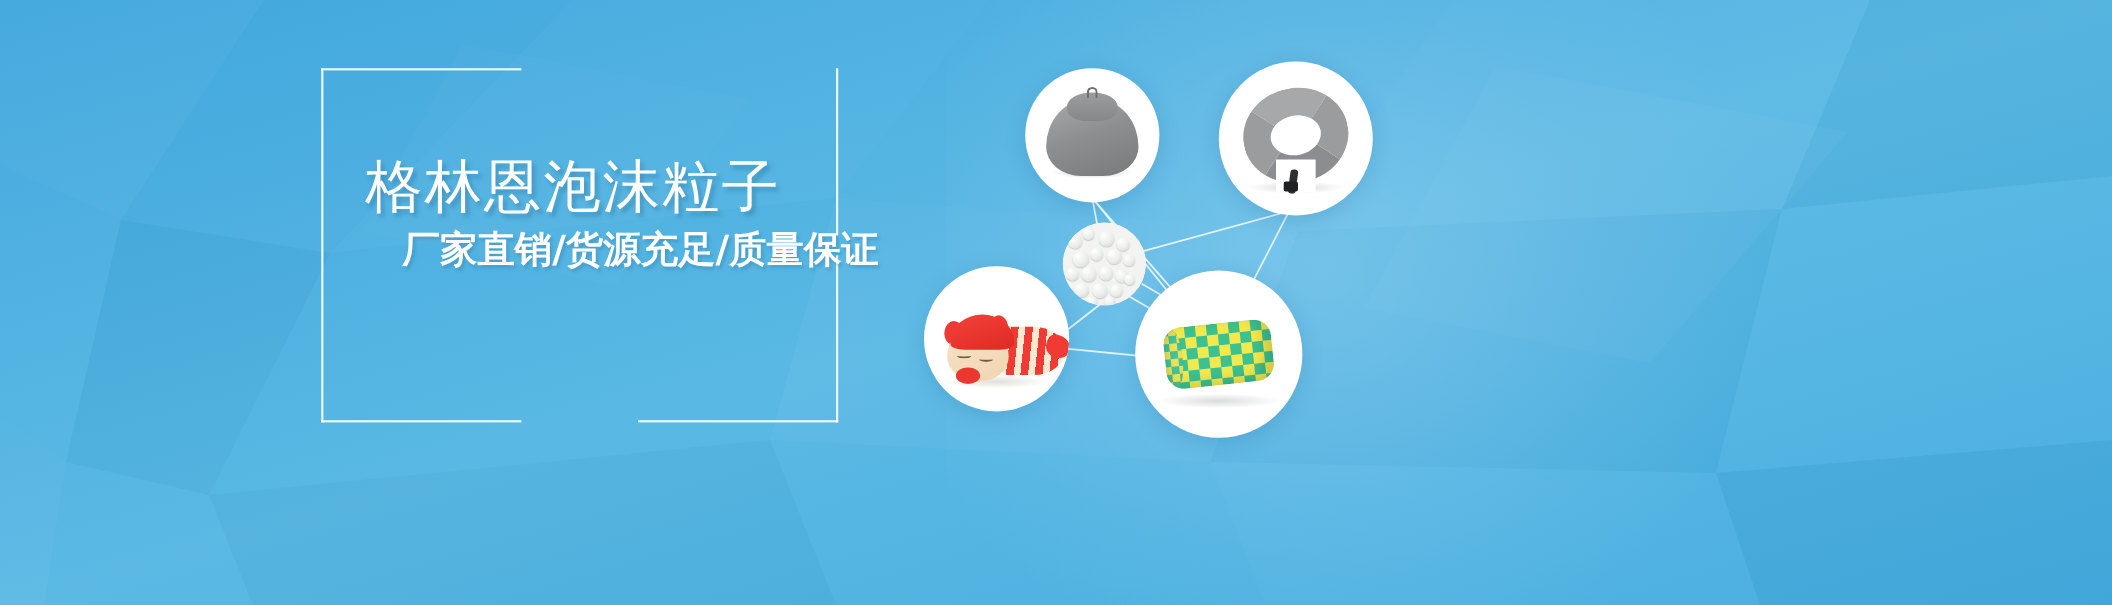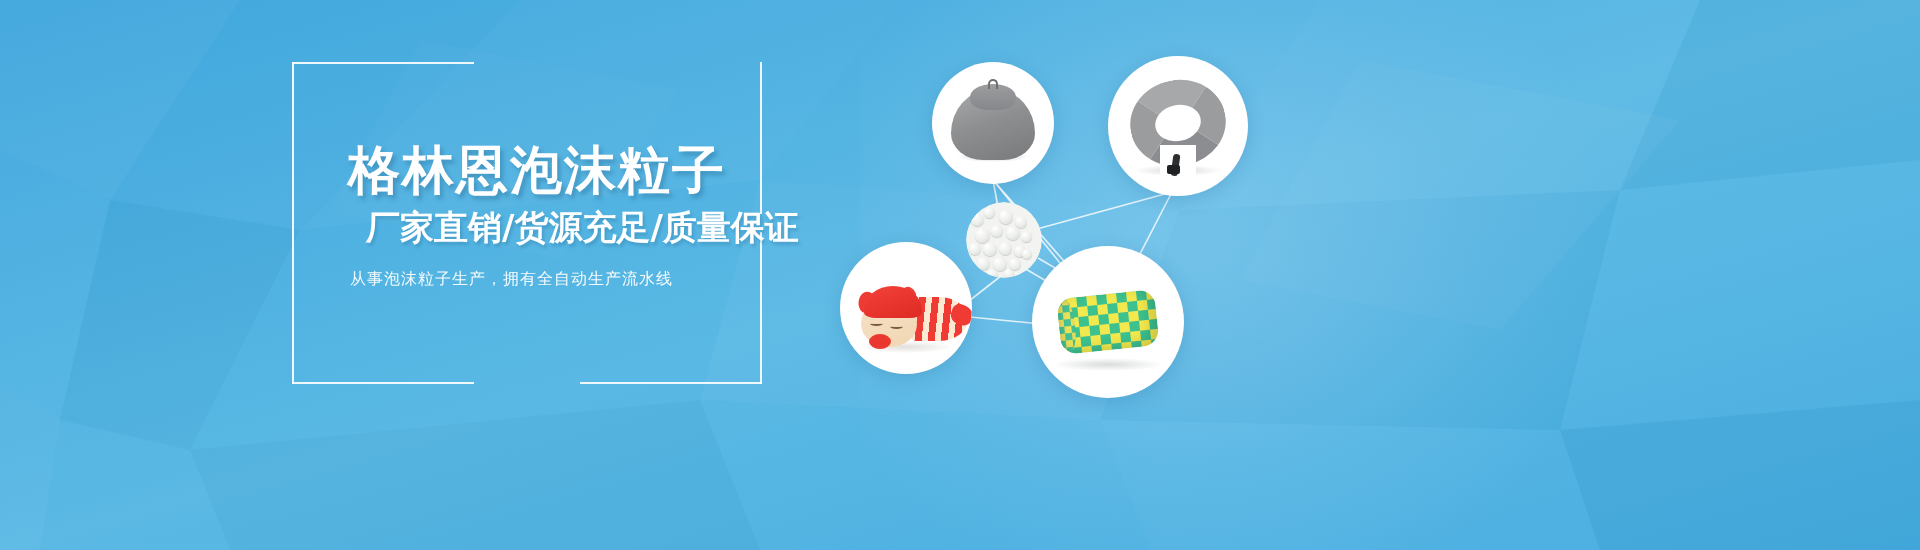--- a/index.html
+++ b/index.html
@@ -63,23 +63,23 @@
     position:absolute; right:0; bottom:0;
     width:2px; height:152px; background:rgba(255,255,255,.9);
   }
   .frame-bottom-right {
     position:absolute; right:0; bottom:0;
     width:182px; height:2px; background:rgba(255,255,255,.9);
   }
 
   .headline {
     position:absolute;
-    left:56px; top:82px;
+    left:40px; top:82px;
     font-size:52px;
-    font-weight:bold;
+    font-weight:normal;
     color:#ffffff;
     letter-spacing:2px;
     line-height:1;
     white-space:nowrap;
     text-shadow:3px 4px 4px rgba(40,110,150,.45);
     font-family:"DejaVu Sans","Liberation Sans",sans-serif;
   }
   .subhead {
     position:absolute;
     left:58px; top:148px;
@@ -371,21 +371,20 @@
   <div class="text-block">
     <span class="frame-top"></span>
     <span class="frame-left"></span>
     <span class="frame-bottom"></span>
     <span class="frame-right"></span>
     <span class="frame-right-bottom"></span>
     <span class="frame-bottom-right"></span>
 
     <div class="headline">格林恩泡沫粒子</div>
     <div class="subhead">厂家直销/货源充足/质量保证</div>
-    <div class="desc">从事泡沫粒子生产，拥有全自动生产流水线</div>
   </div>
 
   <div class="cluster">
 
     <svg class="lines" viewBox="0 0 520 400">
       <g stroke="#ffffff" stroke-opacity="0.8" stroke-width="1.6" fill="none">
         <line x1="173" y1="160" x2="184" y2="220"></line>
         <line x1="173" y1="160" x2="250" y2="248"></line>
         <line x1="173" y1="160" x2="286" y2="300"></line>
         <line x1="352" y1="172" x2="206" y2="212"></line>

